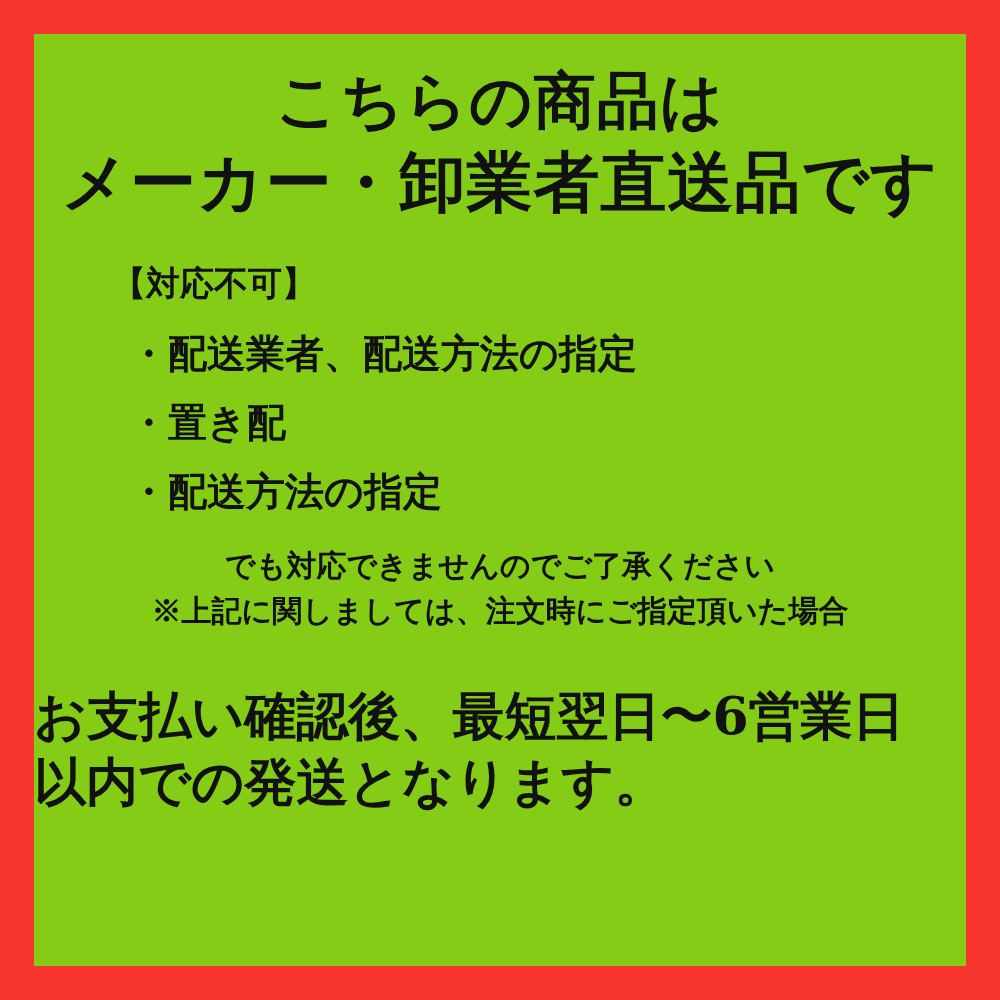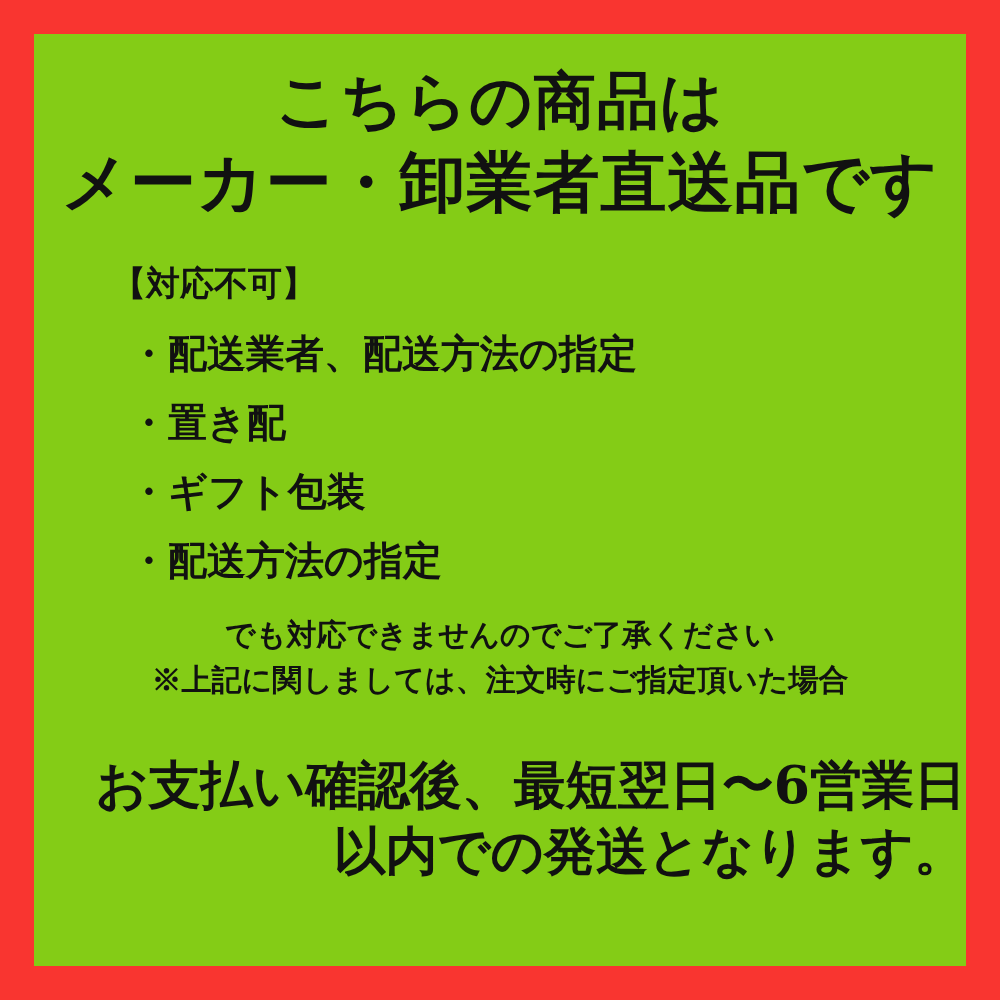--- a/index.html
+++ b/index.html
@@ -53,21 +53,21 @@
   .bullet {
     display: inline-block;
   }
   .note {
     text-align: center;
     margin-top: 32px;
     font-size: 30px;
     line-height: 45px;
   }
   .footer {
-    text-align: right;
+    text-align: left;
     margin-top: 50px;
     font-size: 52px;
     line-height: 66px;
   }
 </style>
 </head>
 <body>
 
 <div class="frame">
 
@@ -79,23 +79,20 @@
   <div class="heading">【対応不可】</div>
 
   <ul class="list">
     <li>
       <span class="bullet">・</span><span>配送業者、配送方法の指定</span>
     </li>
     <li>
       <span class="bullet">・</span><span>置き配</span>
     </li>
     <li>
-      <span class="bullet">・</span><span>ギフト包装</span>
-    </li>
-    <li>
       <span class="bullet">・</span><span>配送方法の指定</span>
     </li>
   </ul>
 
   <div class="note">
     <div>でも対応できませんのでご了承ください</div>
     <div>※上記に関しましては、注文時にご指定頂いた場合</div>
   </div>
 
   <div class="footer">

